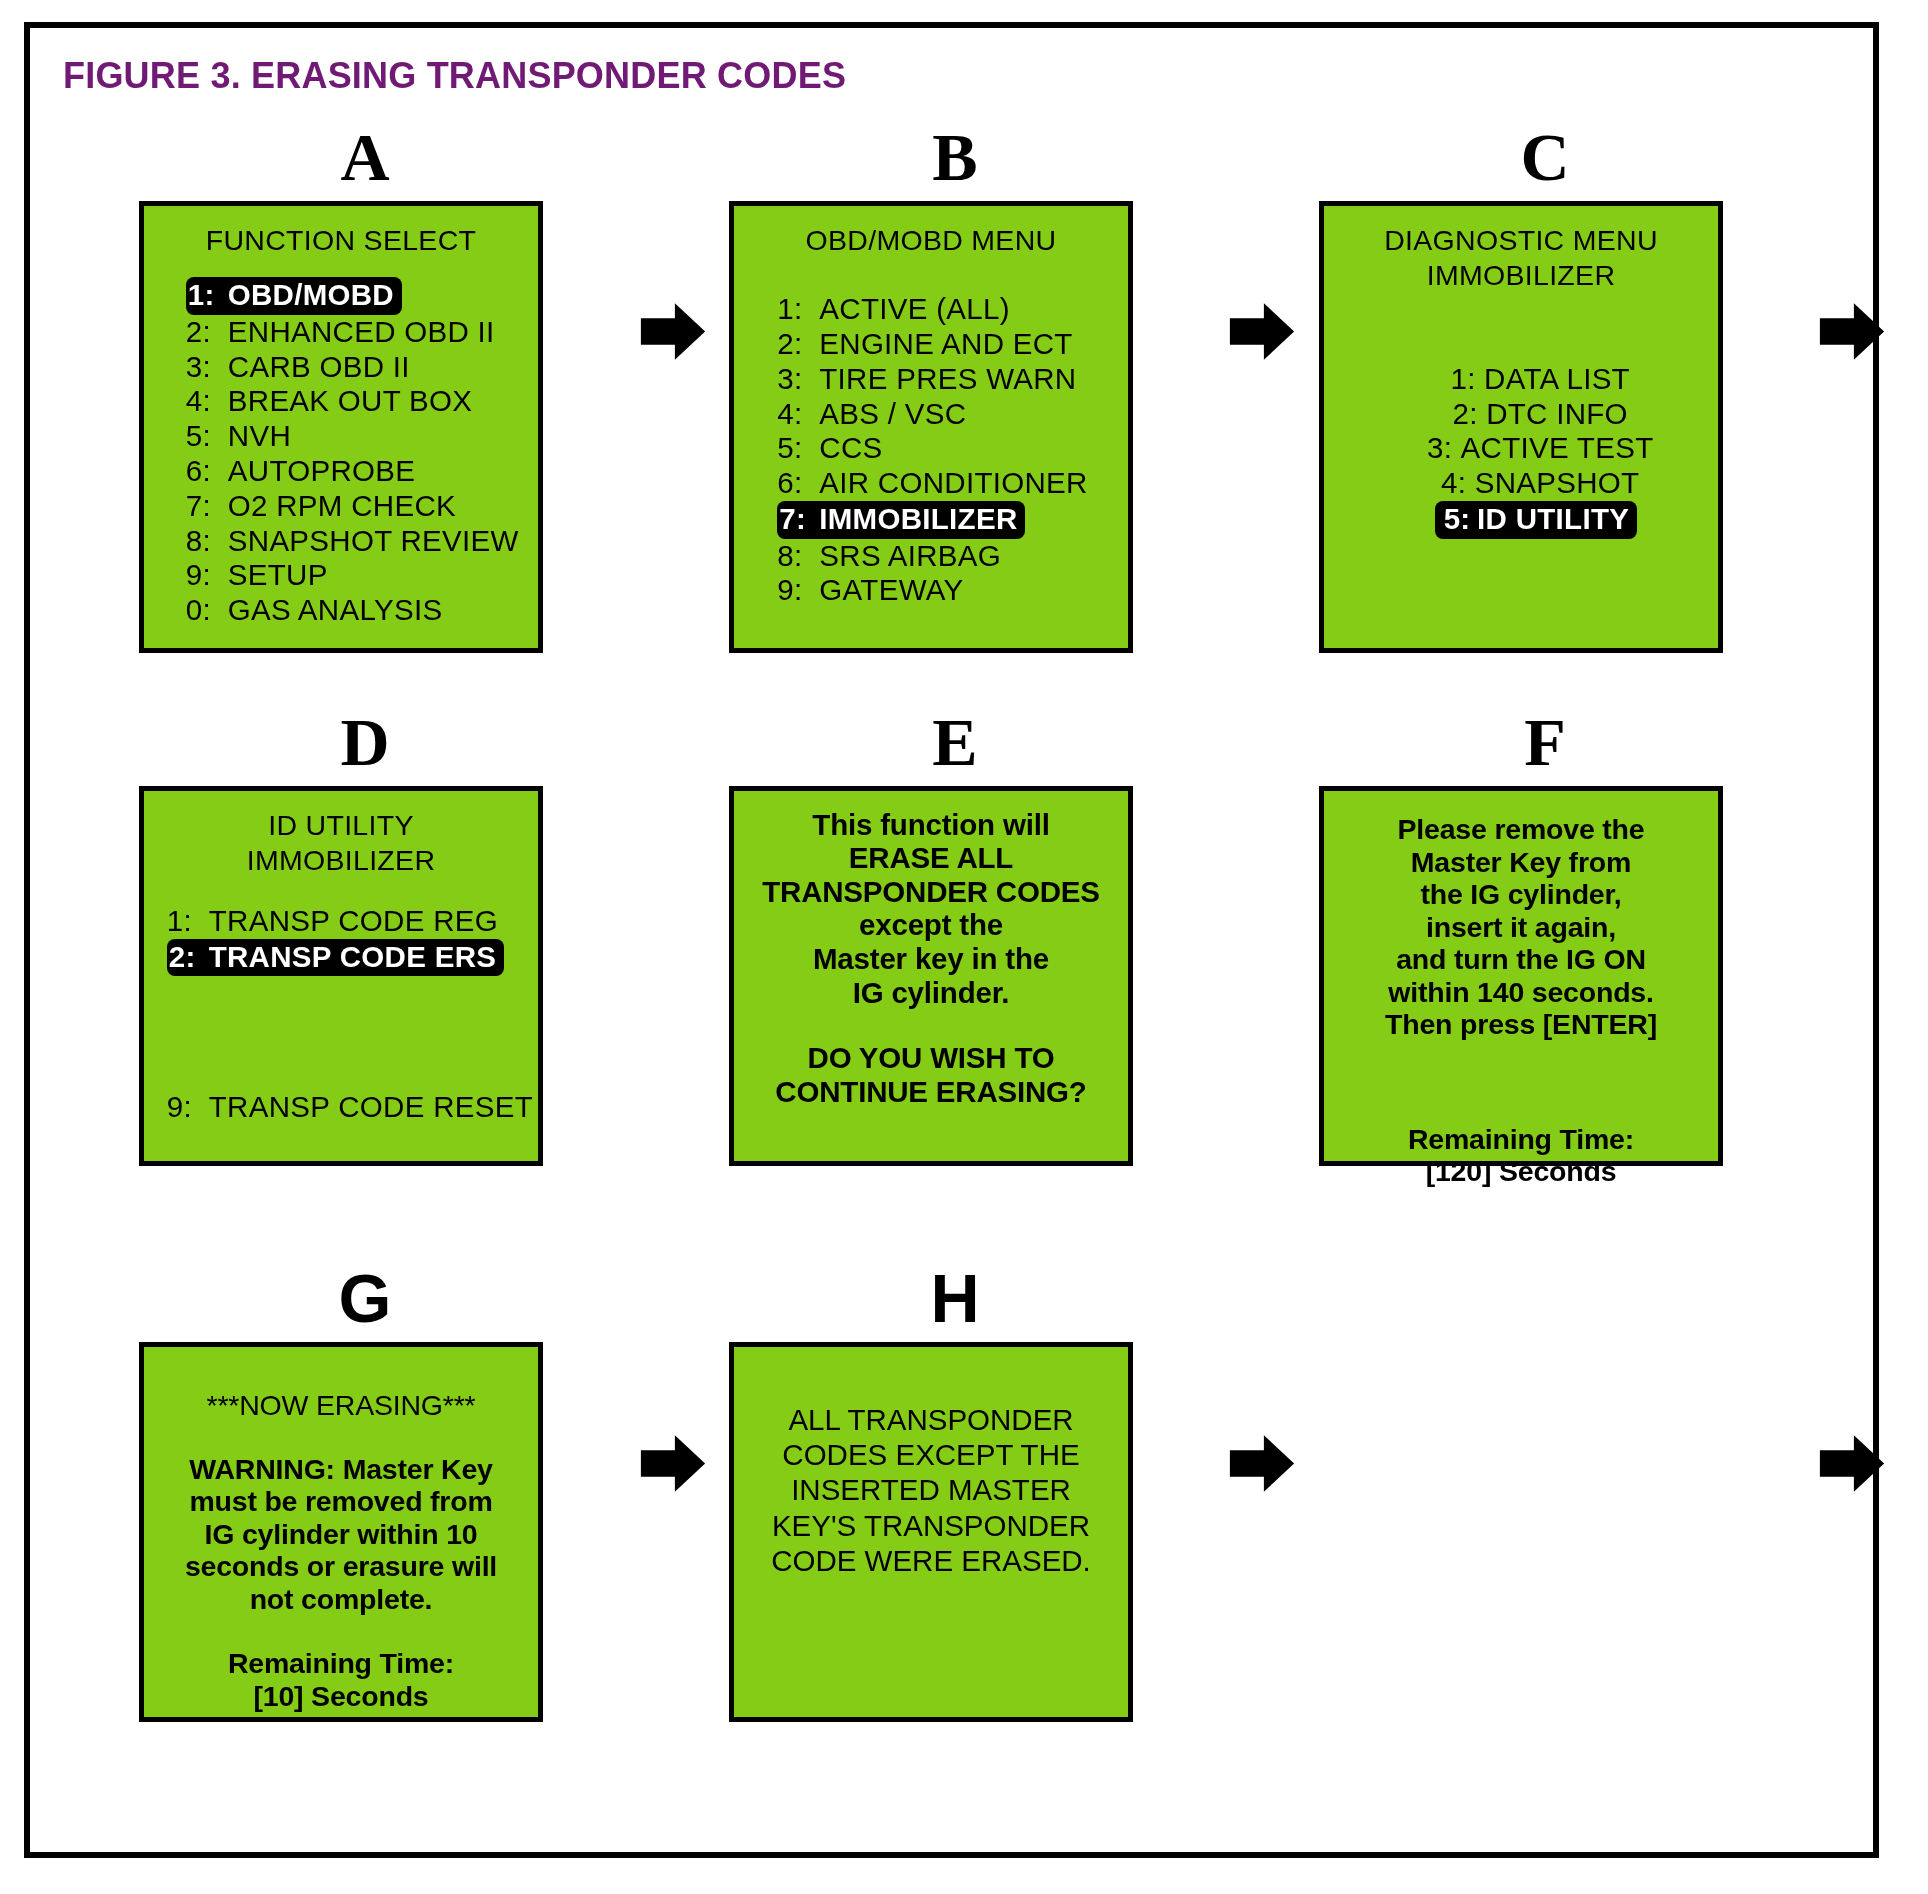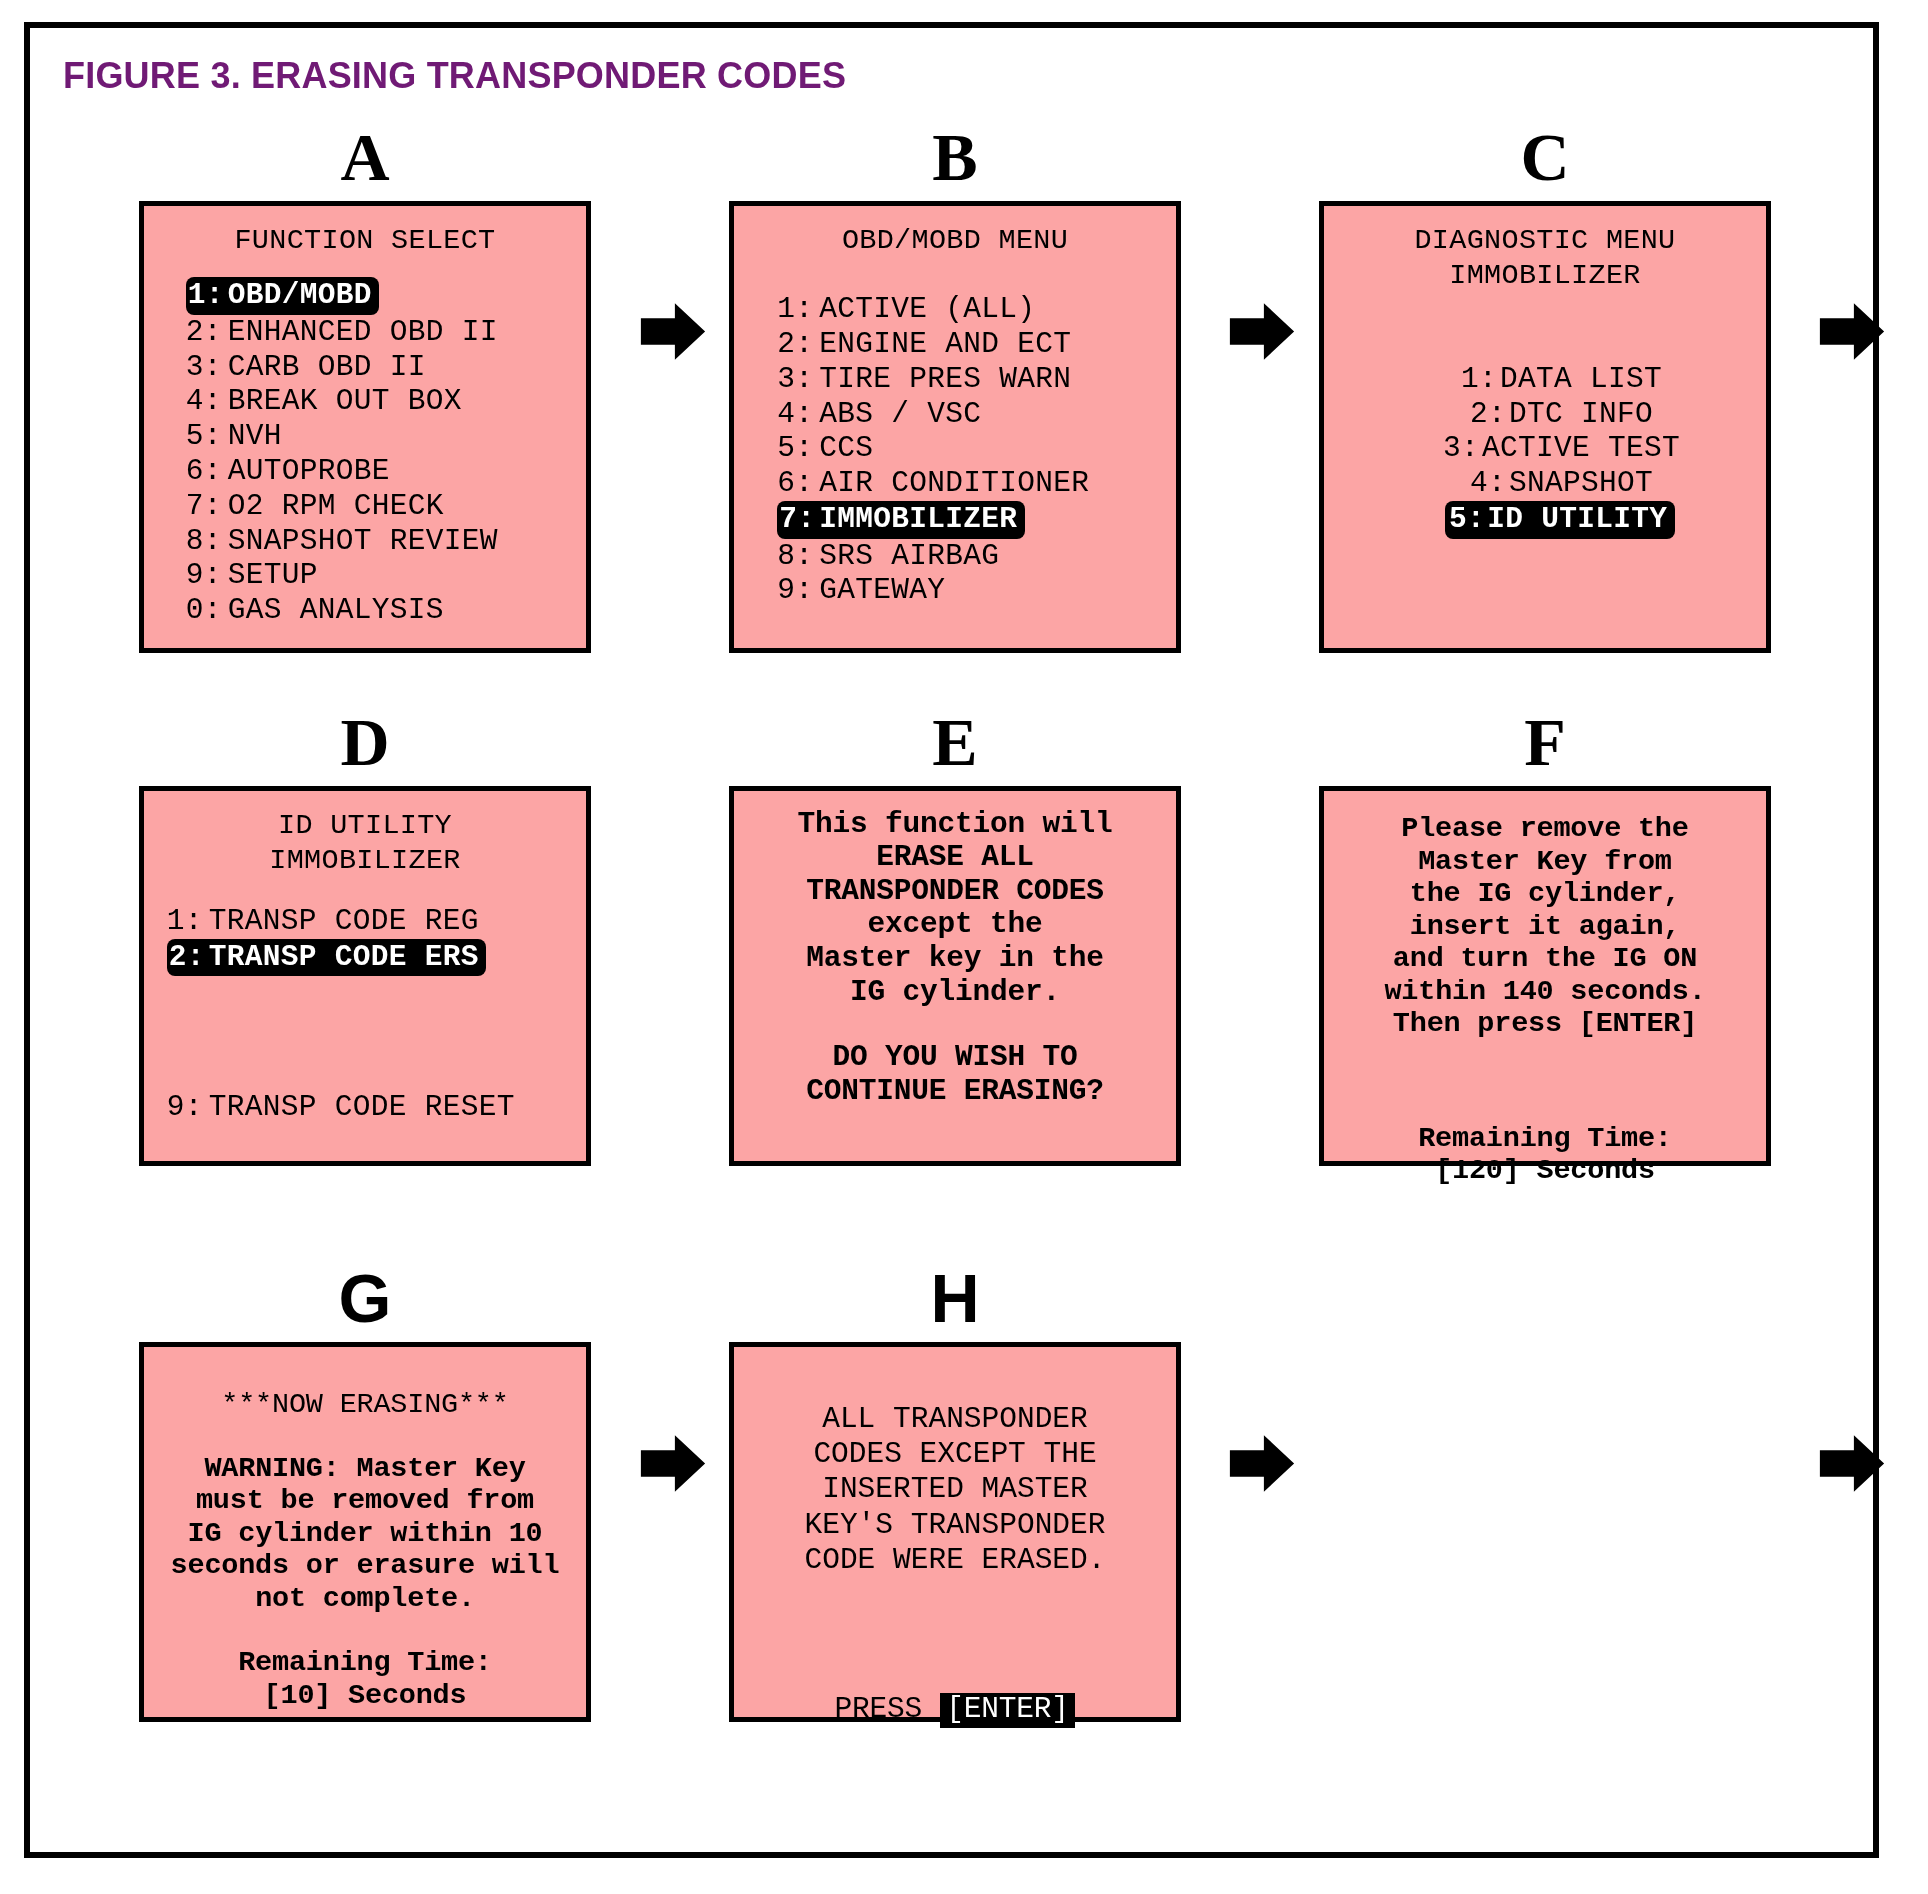--- a/index.html
+++ b/index.html
@@ -47,27 +47,26 @@
     color:#000000;
     font-family:"Liberation Serif","DejaVu Serif",serif;
     letter-spacing:0px;
   }
   .step-letter.sans{
     font-family:"Liberation Sans","DejaVu Sans",sans-serif;
   }
 
   .screen{
     position:relative;
-    width:452px;
+    width:404px;
     border:5.7px solid #000000;
     box-sizing:border-box;
-    background:#fca5a5;
+    background:#84cc16;
     margin-top:9.5px;
     padding:17px 13.3px 13.3px 13.3px;
-    font-family:Liberation Mono, monospace;
   }
   .screen.h-row1{height:452px;}
   .screen.h-row3{height:380px;}
 
   
   .scr-title{
     text-align:center;
     font-size:28.5px;
     line-height:1.25;
     font-weight:normal;
@@ -299,20 +298,19 @@
     <div class="cell col-2">
       <div class="step-letter sans">H</div>
       <div class="screen h-row3 screen-h">
         <div class="msg caps" style="margin-top:38px;">ALL TRANSPONDER
 CODES EXCEPT THE
 INSERTED MASTER
 KEY'S TRANSPONDER
 CODE WERE ERASED.</div>
         <div class="msg-gap-xl"></div>
         <div class="msg-gap-md"></div>
-        <div class="msg"><span>PRESS </span><span class="inv">[ENTER]</span></div>
       </div>
     </div>
 
   </div>
 
 </div>
 
 
 </body></html>

